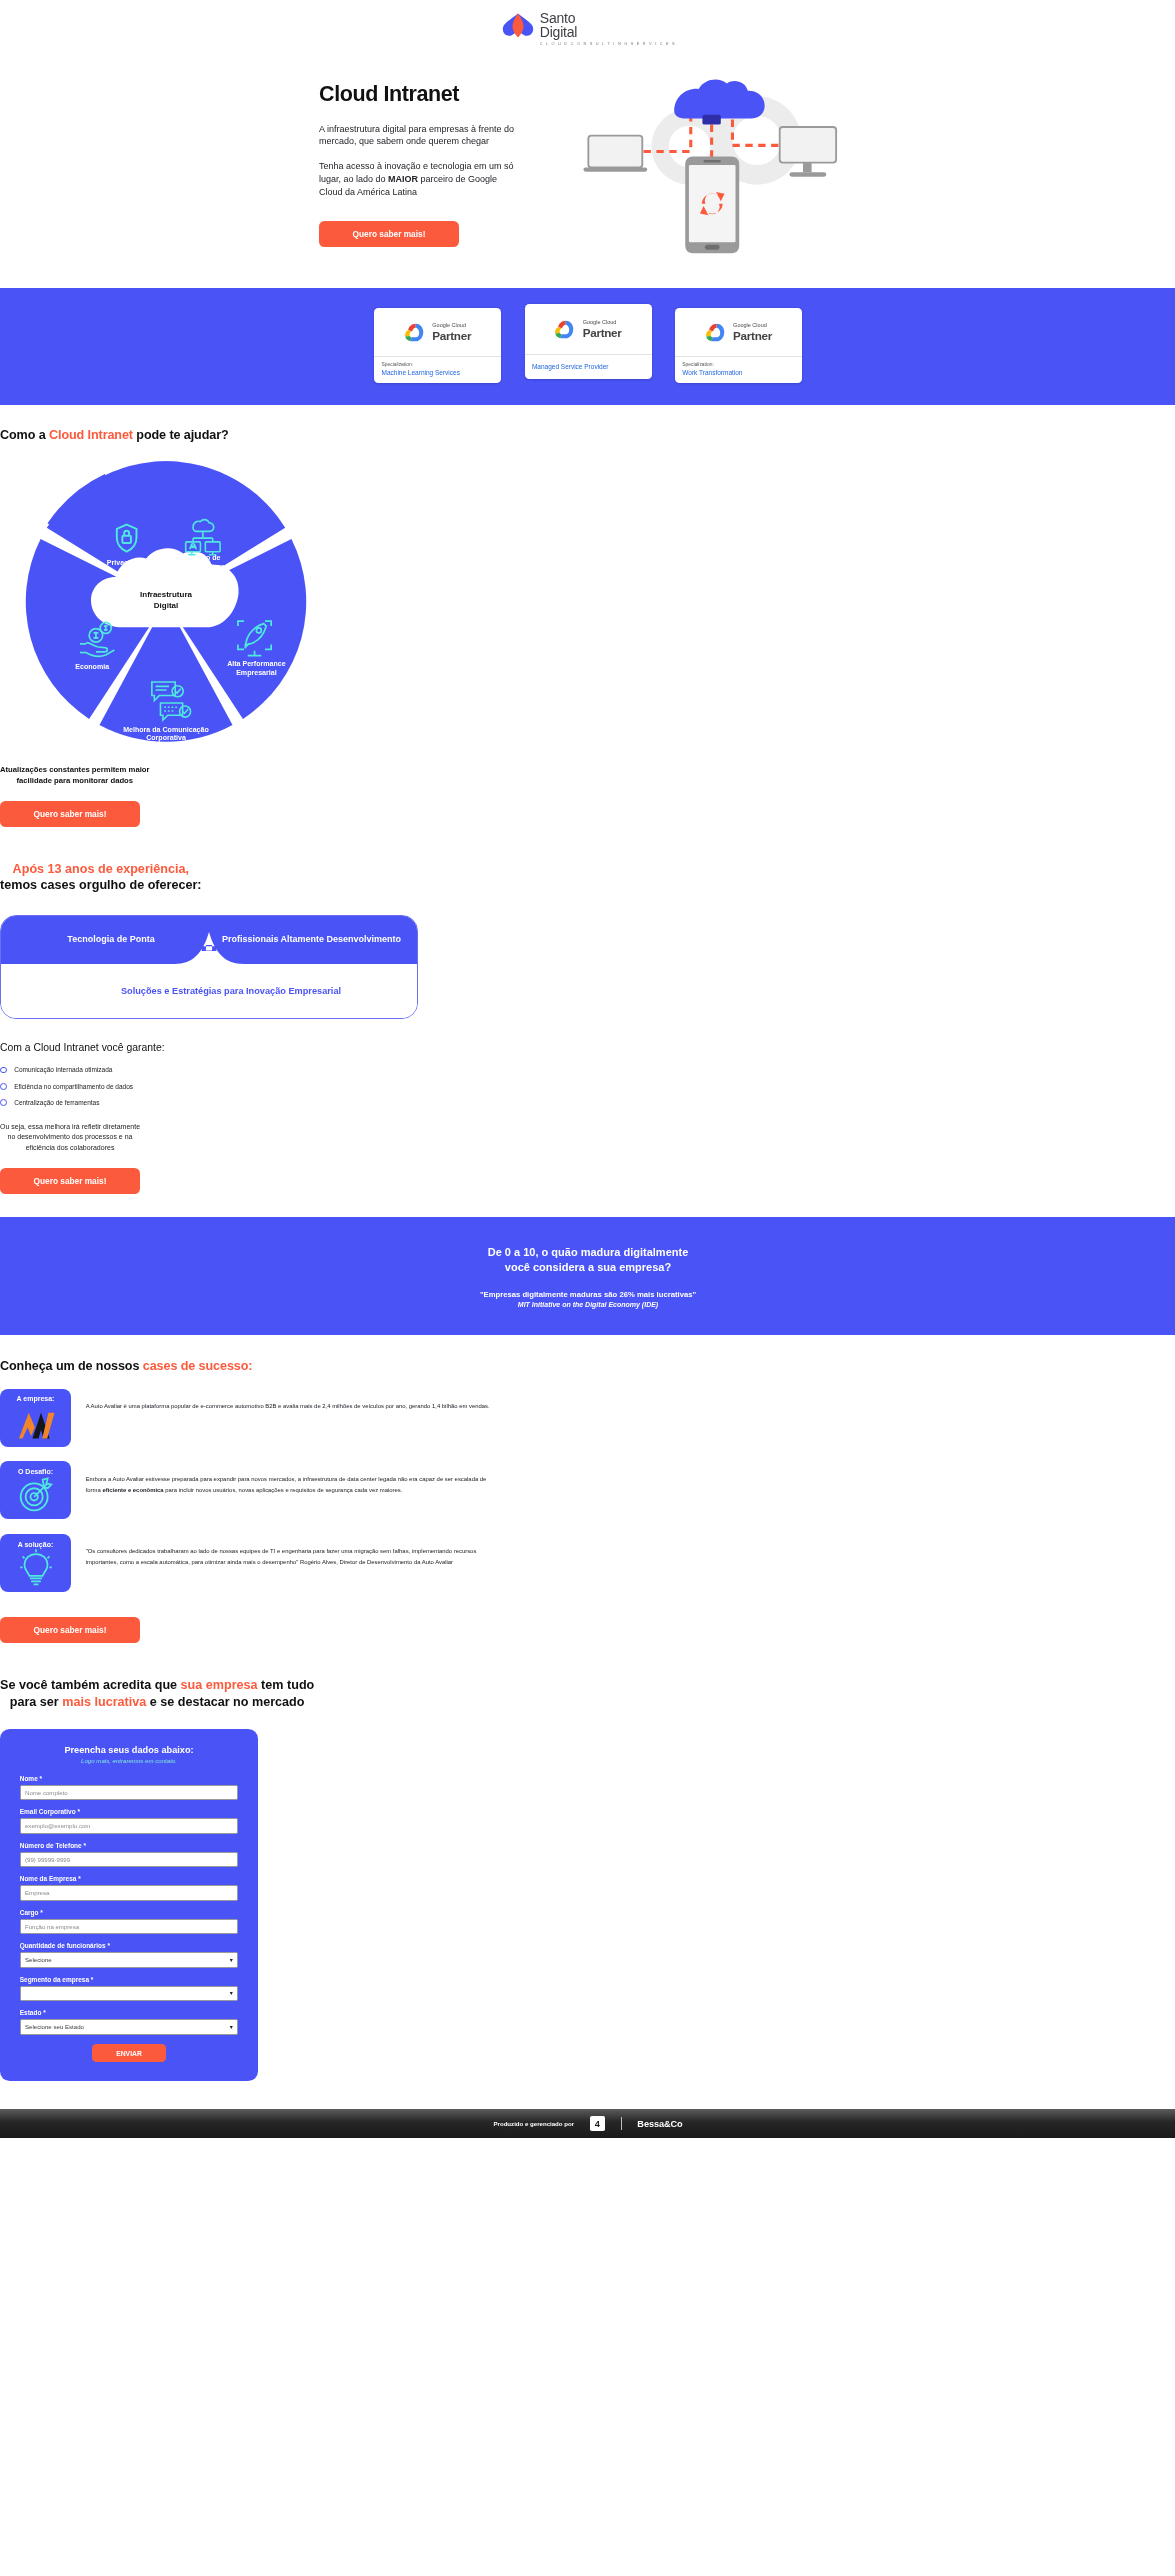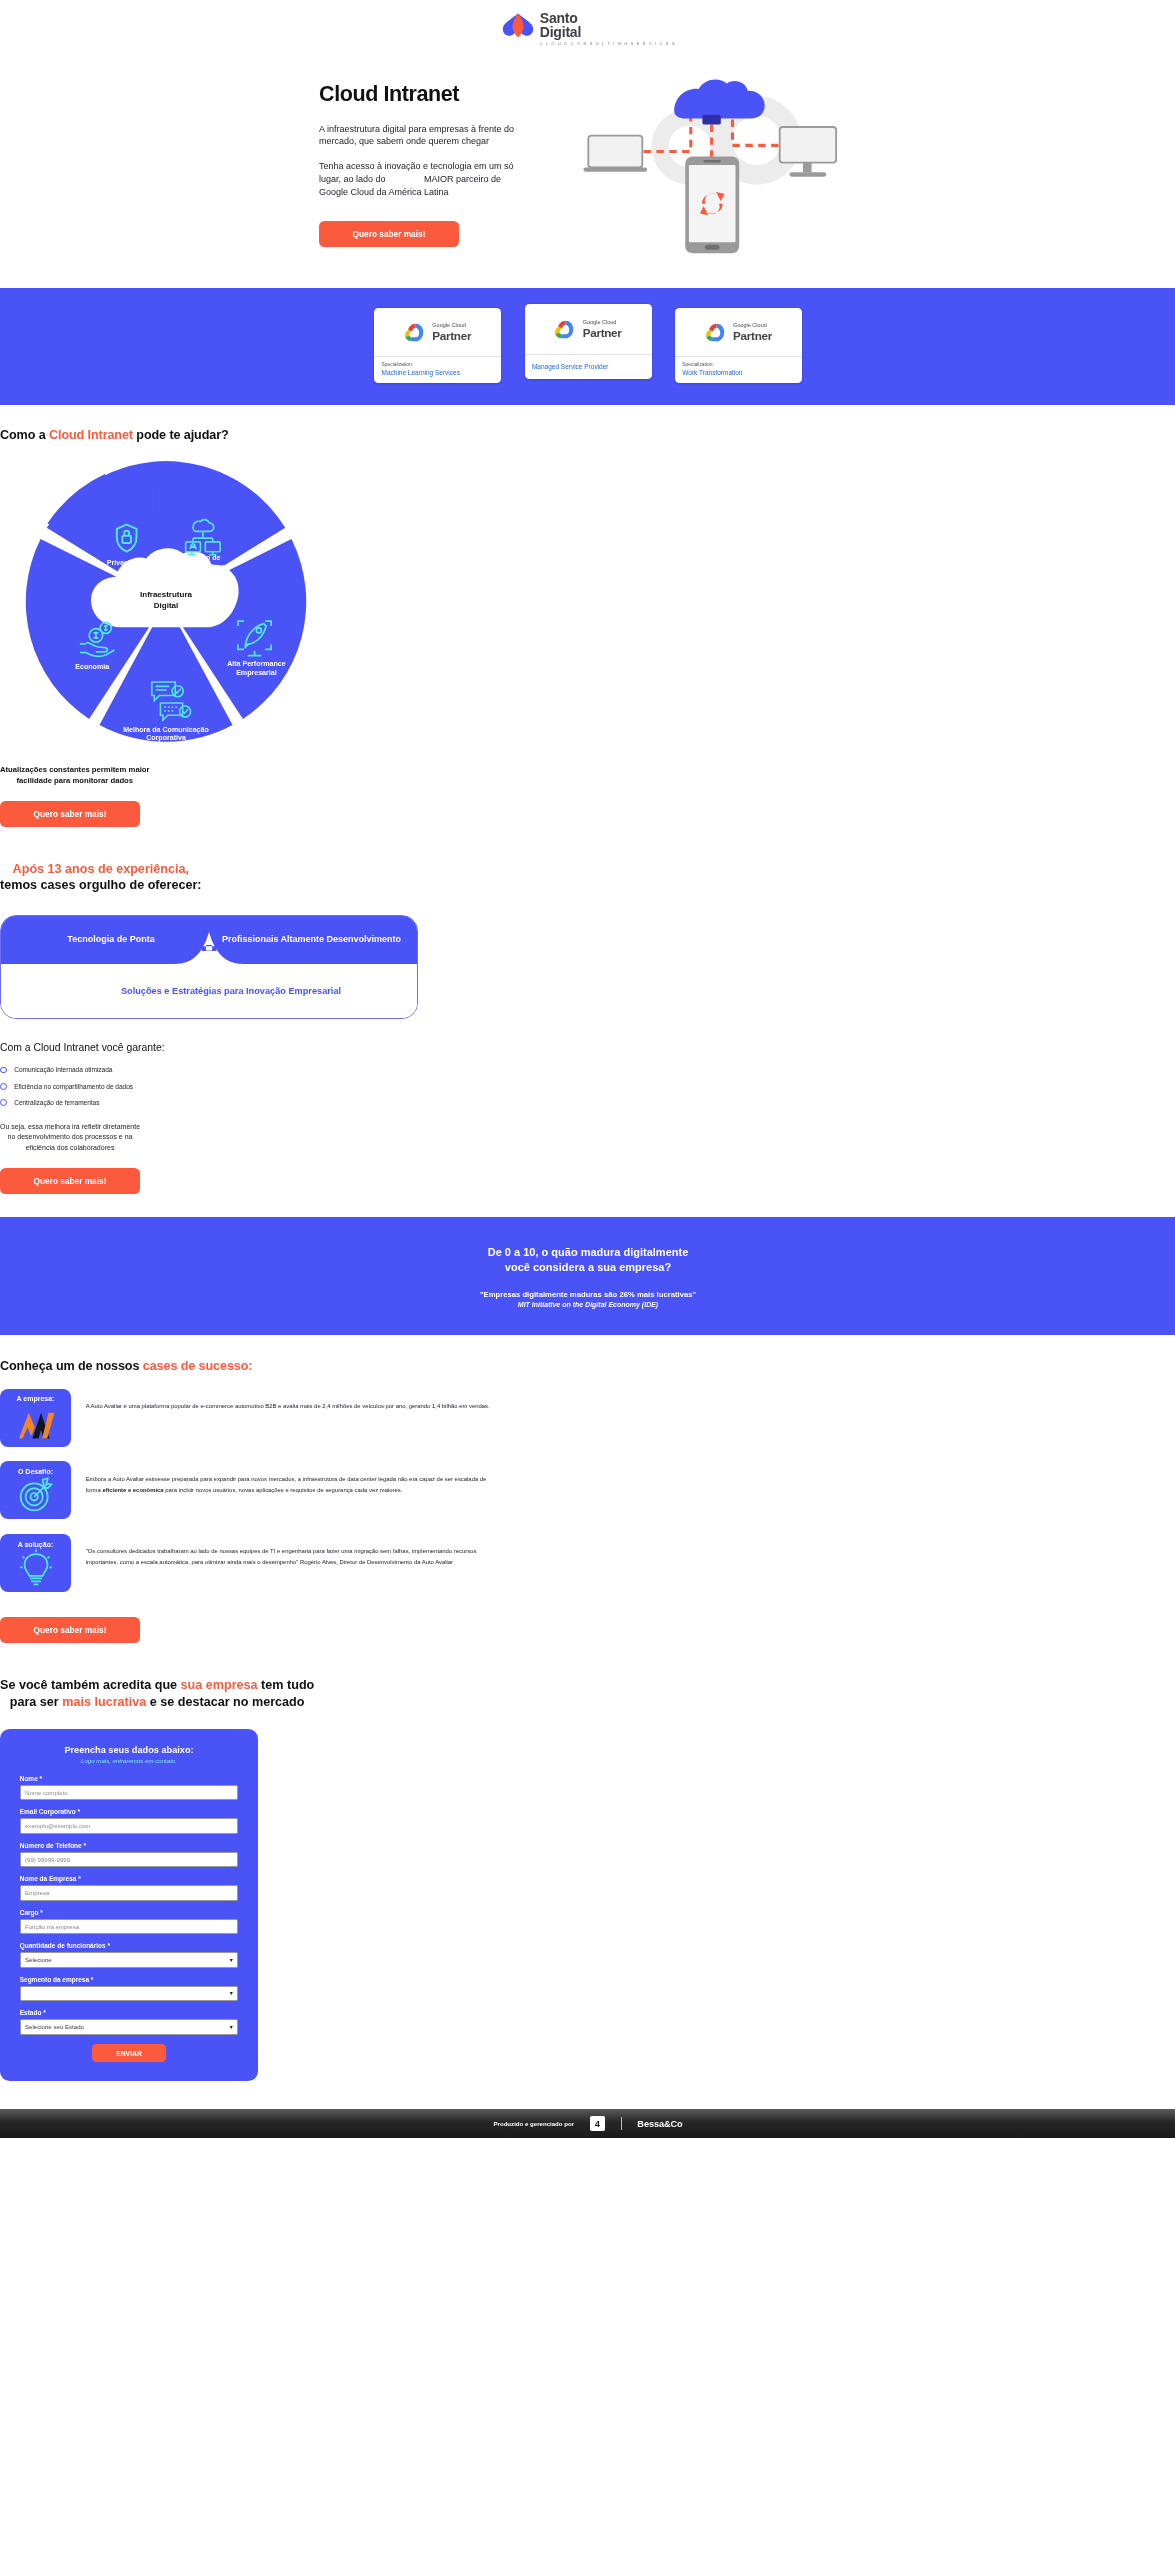--- a/index.html
+++ b/index.html
@@ -20,21 +20,21 @@
     display: flex;
     justify-content: center;
     align-items: center;
     background: #fff;
   }
   .logo-wrap { display: flex; align-items: flex-start; gap: 3.7px; }
   .logo-mark { width: 36px; height: 29.5px; flex: none; }
   .logo-text-block { display: flex; flex-direction: column; line-height: 1; }
   .logo-name {
     font-size: 14px;
-    font-weight: 700;
+    font-weight: 400;
     color: #3f3f46;
     letter-spacing: -0.2px;
     line-height: 1.0;
   }
   .logo-tag {
     font-size: 3.9px;
     letter-spacing: 1.2px;
     color: #7a7a82;
     margin-top: 3.1px;
     white-space: nowrap;
@@ -62,21 +62,21 @@
     color: #111;
     margin-bottom: 16px;
   }
   .hero-p {
     font-size: 9px;
     line-height: 1.42;
     color: #24242b;
     margin-bottom: 12.3px;
     max-width: 203px;
   }
-  .hero-p b { font-weight: 400; margin-left: 36px; }
+  .hero-p b { font-weight: 700; }
   .btn-orange {
     display: inline-block;
     background: #FC5A3C;
     color: #fff;
     border: none;
     border-radius: 5.5px;
     font-size: 8.3px;
     font-weight: 700;
     padding: 8px 12px;
     width: 140px;

